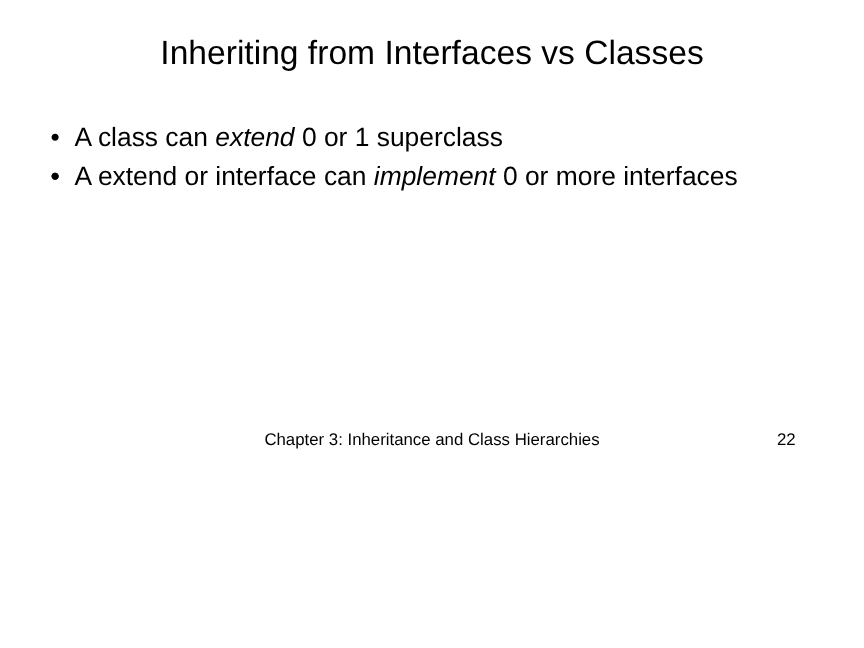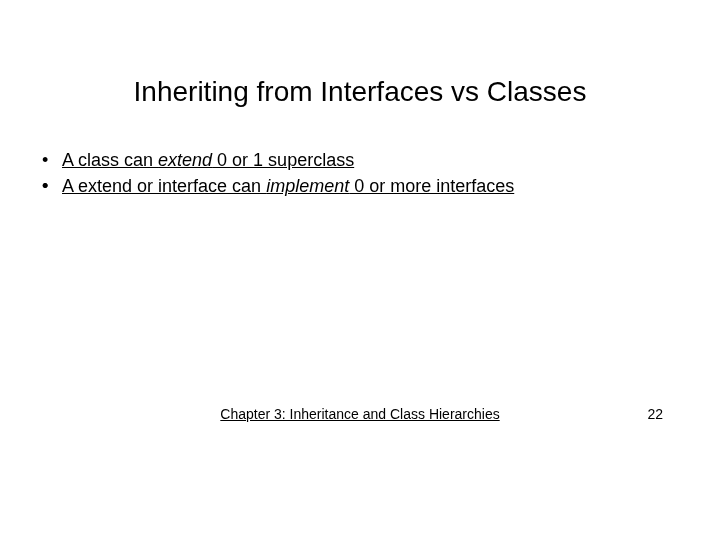--- a/index.html
+++ b/index.html
@@ -12,35 +12,33 @@
     color: #000000;
     position: relative;
     overflow: hidden;
   }
   .slide {
     box-sizing: border-box;
     width: 720px;
     height: 396px;
     padding: 28px 40px 0 40px;
     position: relative;
-    margin-top: 48px;
   }
   .title {
     font-size: 28px;
     text-align: center;
     margin: 0 0 40px 0;
     font-weight: normal;
   }
   ul.outer {
     list-style: none;
     padding: 0;
     margin: 0;
-    font-size: 18px;
+    font-size: 22px;
     line-height: 1.35;
-    text-decoration: underline;
   }
   ul.outer > li {
     position: relative;
     padding-left: 22px;
     margin-bottom: 2px;
   }
   ul.outer > li::before {
     content: "•";
     position: absolute;
     left: 2px;
@@ -66,21 +64,20 @@
   .italic {
     font-style: italic;
   }
   .footer {
     position: absolute;
     bottom: 22px;
     left: 0;
     width: 720px;
     text-align: center;
     font-size: 14px;
-    text-decoration: underline;
   }
   .pagenum {
     position: absolute;
     bottom: 22px;
     right: 57px;
     font-size: 14px;
   }
 </style>
 </head>
 <body>

